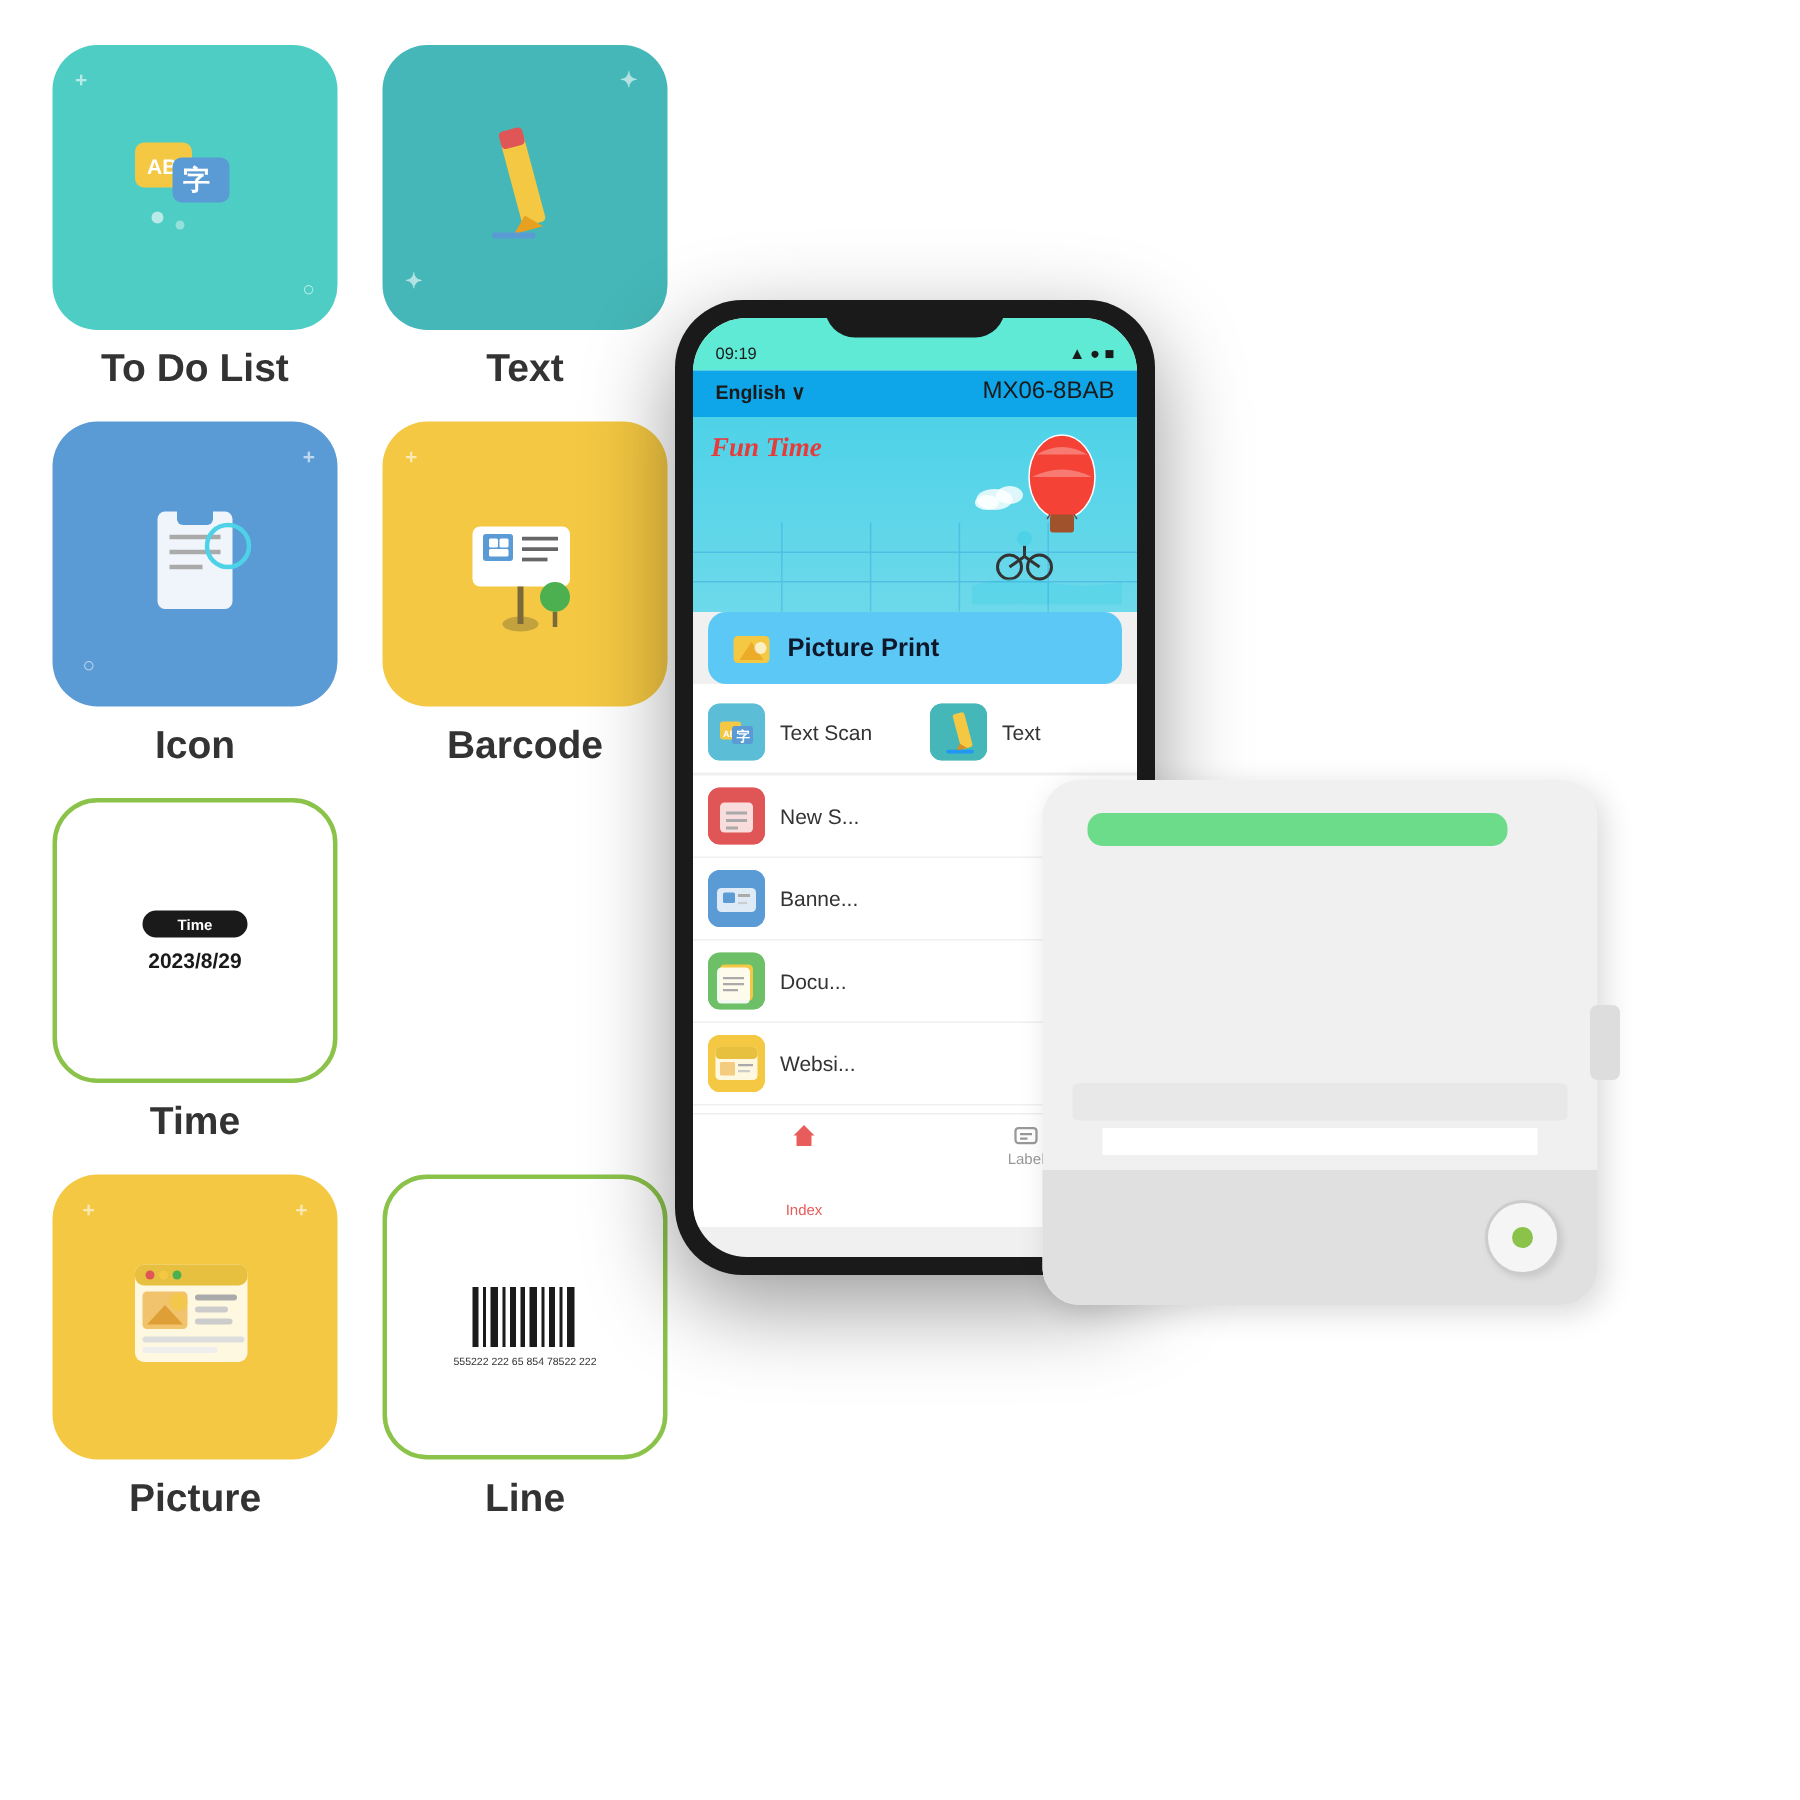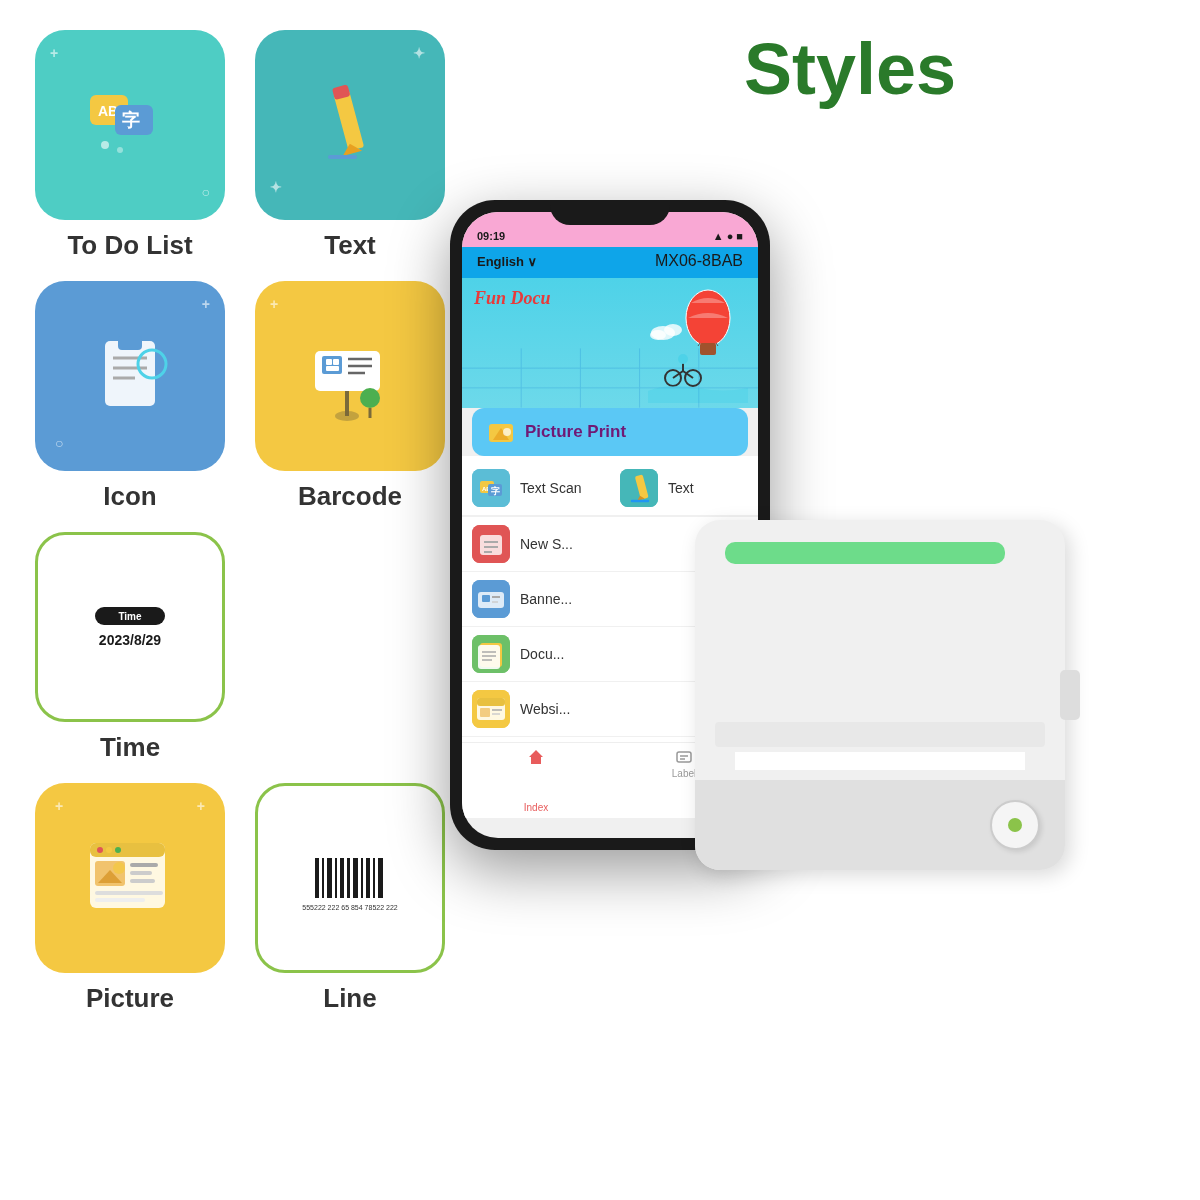--- a/index.html
+++ b/index.html
@@ -102,28 +102,28 @@
       top: 0;
       left: 50%;
       transform: translateX(-50%);
       width: 120px;
       height: 25px;
       background: #1a1a1a;
       border-radius: 0 0 20px 20px;
       z-index: 10;
     }
     .phone-status-bar {
-      background: #f9a8d4;
+      background: #5eead4;
       height: 35px;
       display: flex;
       align-items: flex-end;
       padding: 0 15px 5px;
       font-size: 11px;
       color: #1a1a1a;
-      font-weight: 700;
+      font-weight: 400;
       justify-content: space-between;
       text-align: right;
     }
     .phone-nav-bar {
       background: #0ea5e9;
       padding: 5px 15px 8px;
       display: flex;
       justify-content: space-between;
       align-items: center;
     }
@@ -150,21 +150,21 @@
       border-radius: 12px;
       padding: 10px 15px;
       display: flex;
       align-items: center;
       gap: 10px;
       margin-top: 0;
     }
     .picture-print-btn span {
       font-size: 17px;
       font-weight: 700;
-      color: #701a75;
+      color: #0f172a;
     }
 
     .menu-list {
       background: white;
       padding: 5px 0;
     }
     .menu-item {
       display: flex;
       align-items: center;
       padding: 8px 10px;
@@ -263,21 +263,20 @@
     .mi-text { background: #45b7b8; border-radius: 8px; }
     .mi-new { background: #e05555; border-radius: 8px; }
     .mi-banner { background: #5b9bd5; border-radius: 8px; }
     .mi-doc { background: #6dc068; border-radius: 8px; }
     .mi-web { background: #f4c842; border-radius: 8px; }
   </style>
 </head>
 <body>
 
 <div class="title-area">
-  <h1>Styles</h1>
 </div>
 
 <div class="grid-area">
 
   <div class="grid-row">
 
     <div class="grid-item">
       <div class="icon-box teal">
         <div class="deco" style="top:15px;left:15px">+</div>
         <div class="deco" style="bottom:20px;right:15px">○</div>
@@ -443,21 +442,21 @@
       </div>
 
       <div class="phone-nav-bar">
         <span class="lang">English ∨</span>
         <span class="device-id">MX06-8BAB</span>
       </div>
 
       <div class="phone-banner">
         <div class="map-bg"></div>
 
-        <div style="position:absolute;top:10px;left:12px;font-size:18px;font-weight:900;color:#e83a3a;font-style:italic;font-family:'Comic Sans MS',cursive;z-index:2;">Fun Docu</div>
+        <div style="position:absolute;top:10px;left:12px;font-size:18px;font-weight:900;color:#e83a3a;font-style:italic;font-family:'Comic Sans MS',cursive;z-index:2;">Fun Time</div>
 
         <svg style="position:absolute;top:5px;right:5px;width:110px;height:120px;" viewBox="0 0 110 120">
 
           <ellipse cx="65" cy="35" rx="22" ry="28" fill="#f44336"></ellipse>
           <ellipse cx="65" cy="35" rx="22" ry="28" fill="none" stroke="white" stroke-width="1"></ellipse>
           <line x1="48" y1="35" x2="48" y2="35" stroke="white" stroke-width="1"></line>
           <path d="M48 20 Q65 10 82 20" fill="white" opacity="0.3"></path>
           <path d="M45 35 Q65 25 85 35" fill="white" opacity="0.3"></path>
 
           <rect x="57" y="60" width="16" height="12" rx="2" fill="#a0522d"></rect>

